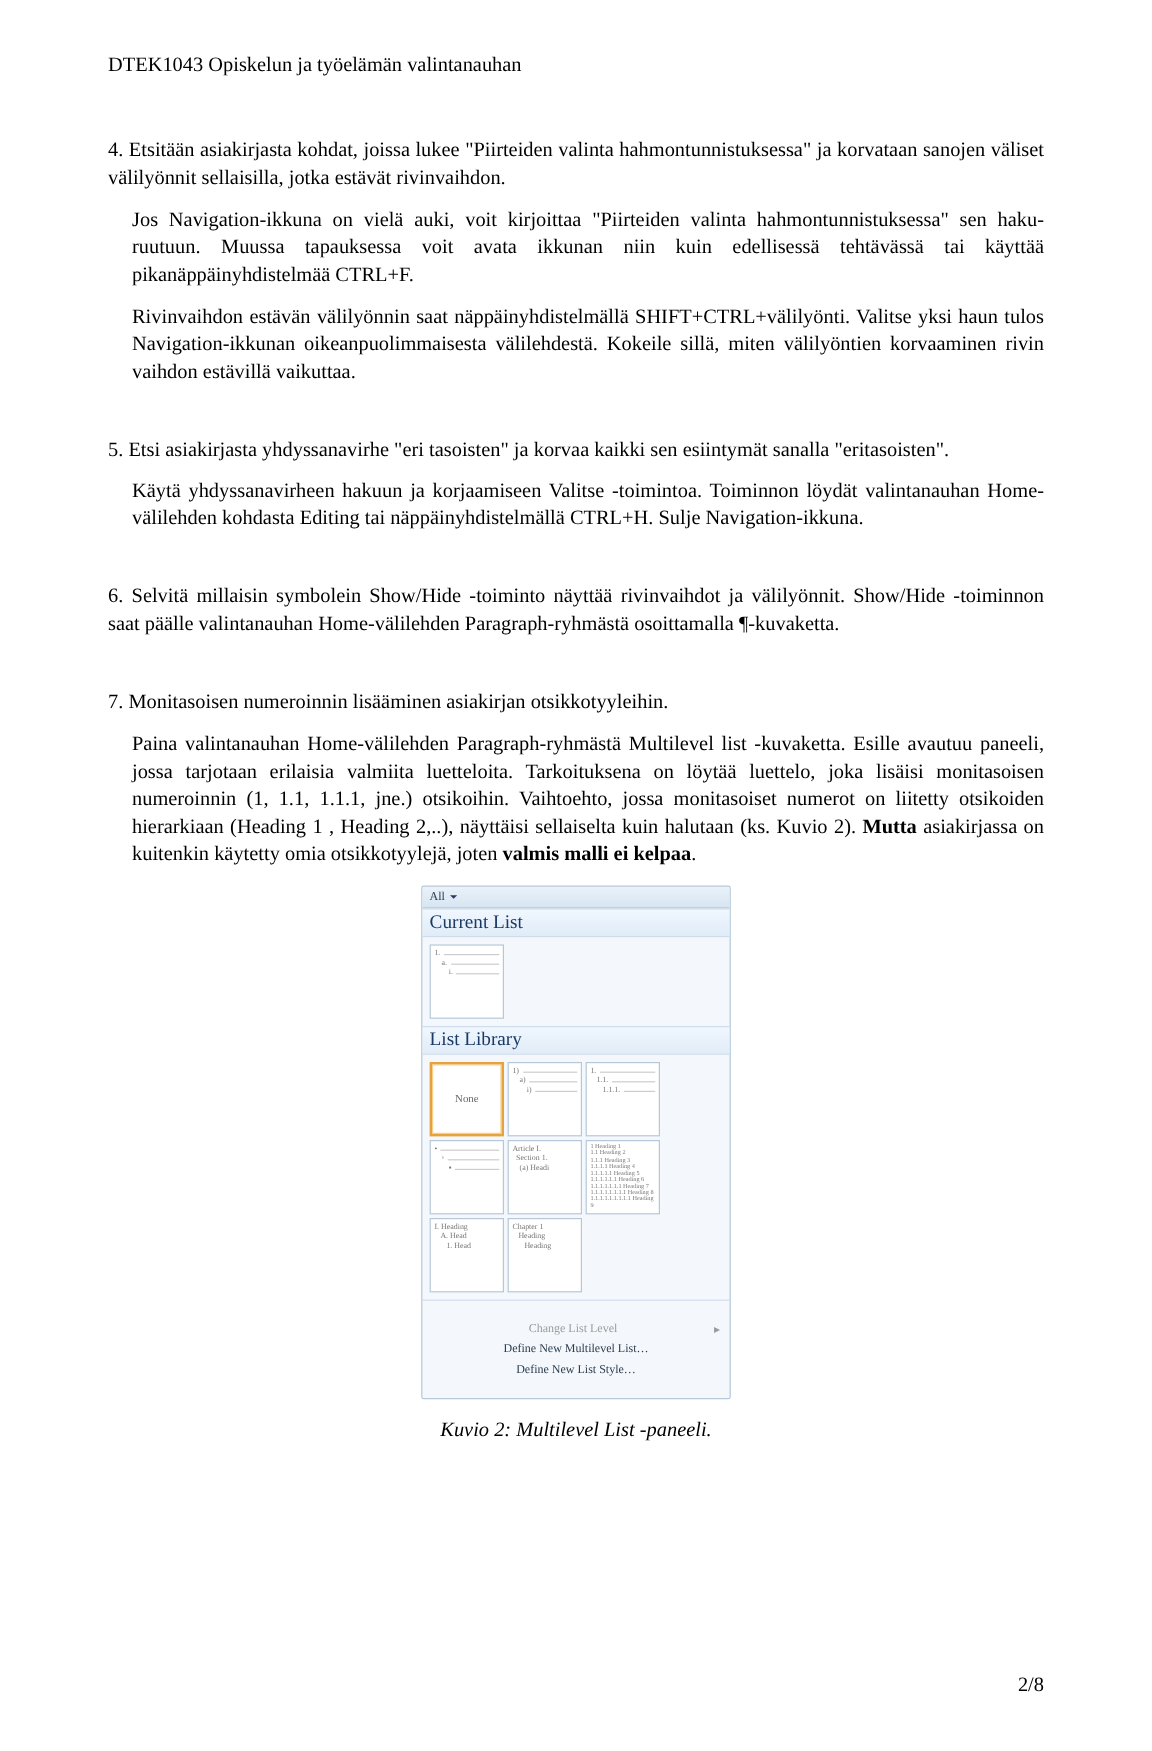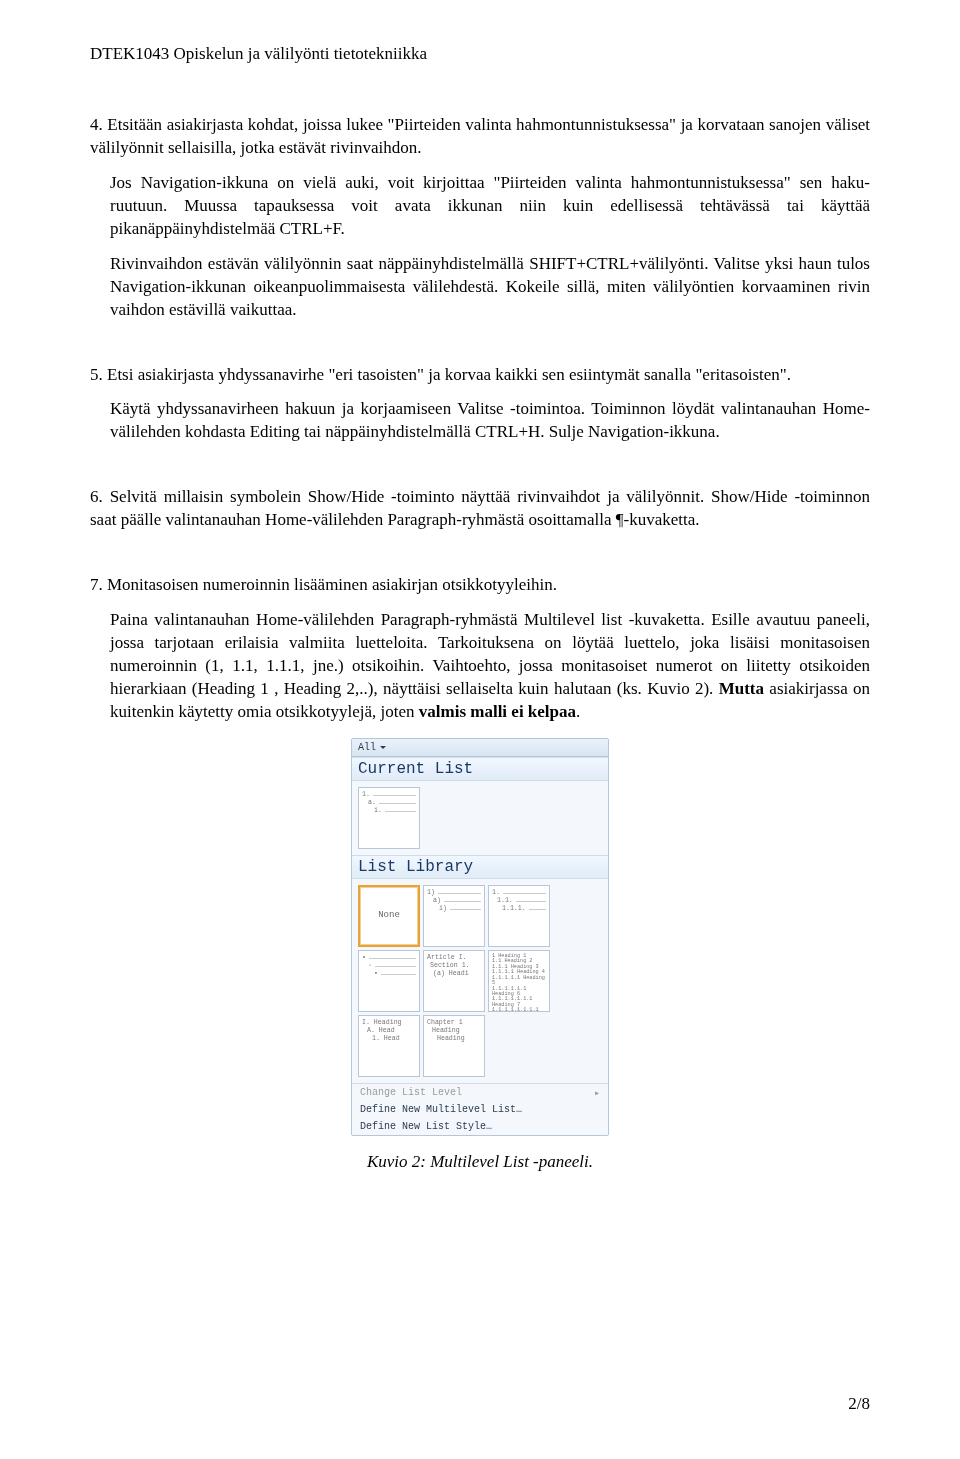--- a/index.html
+++ b/index.html
@@ -40,21 +40,21 @@
   }
   .panel-wrap {
     display: flex;
     justify-content: center;
     margin-top: 6px;
   }
   .panel {
     width: 256px;
     border: 1px solid #b5c7d8;
     background: #f4f8fc;
-    font-family: Liberation Mono, monospace;
+    font-family: Liberation Serif, serif;
     font-size: 10px;
     color: #2b3b4e;
     border-radius: 2px;
     overflow: hidden;
   }
   .panel .toprow {
     background: linear-gradient(#eaf2fa,#d7e5f2);
     border-bottom: 1px solid #b5c7d8;
     padding: 3px 6px;
     display: flex;
@@ -92,21 +92,22 @@
     box-sizing: border-box;
     line-height: 1.2;
     overflow: hidden;
   }
   .panel .cell.sel {
     border: 2px solid #e6a23c;
     box-shadow: 0 0 0 1px #f7cf89 inset;
   }
   .panel .menu {
     border-top: 1px solid #cfdcec;
-    padding: 0 0;
+    padding: 15px 0;
+    text-align: center;
   }
   .panel .menu .mi {
     padding: 3px 8px;
     font-size: 10px;
     color: #2b3b4e;
   }
   .panel .menu .mi.disabled {
     color: #9b9b9b;
   }
   .caption {
@@ -126,21 +127,21 @@
   }
   .cell .bar {
     display:block; height:0.5px; background:#ccc; flex:1; margin-top:3px;
   }
 </style>
 </head>
 <body>
 
 <div class="page">
 
-  <div class="header">DTEK1043 Opiskelun ja välilyönti tietotekniikka</div>
+  <div class="header">DTEK1043 Opiskelun ja työelämän valintanauhan</div>
 
   <div class="item">
     <span class="num">4.</span>
     <span class="first">Etsitään asiakirjasta kohdat, joissa lukee "Piirteiden valinta hahmontunnistuksessa" ja korvataan sanojen väliset välilyönnit sellaisilla, jotka estävät rivinvaihdon.</span>
     <p class="indent">Jos Navigation-ikkuna on vielä auki, voit kirjoittaa "Piirteiden valinta hahmontunnistuksessa" sen haku-ruutuun. Muussa tapauksessa voit avata ikkunan niin kuin edellisessä tehtävässä tai käyttää pikanäppäinyhdistelmää CTRL+F.</p>
     <p class="indent">Rivinvaihdon estävän välilyönnin saat näppäinyhdistelmällä SHIFT+CTRL+välilyönti. Valitse yksi haun tulos Navigation-ikkunan oikeanpuolimmaisesta välilehdestä. Kokeile sillä, miten välilyöntien korvaaminen rivin vaihdon estävillä vaikuttaa.</p>
   </div>
 
   <div class="item">
     <span class="num">5.</span>

